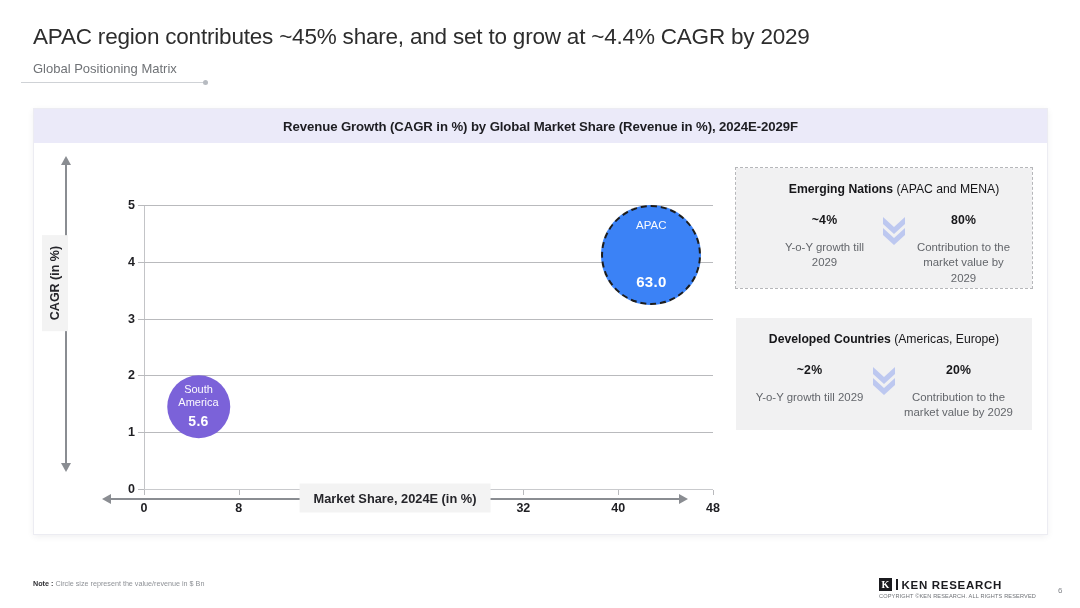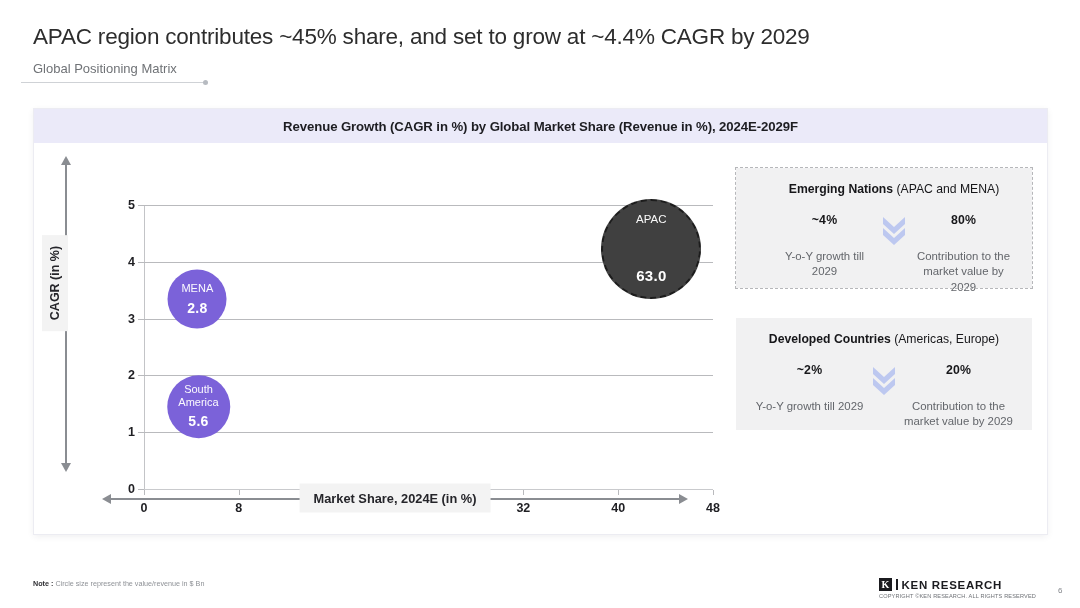--- a/index.html
+++ b/index.html
@@ -147,21 +147,21 @@
     text-align: center; font-size: 12.2px; color: #17171a; margin-bottom: 17px;
   }
   .card-title .bold { font-weight: 700; }
   .card-title .reg  { font-weight: 400; }
   .card-body { display: flex; align-items: flex-start; }
   .card-col { flex: 1; text-align: center; }
   .stat-num {
     font-size: 12.3px; font-weight: 700; color: #18181b; letter-spacing: .2px;
   }
   .stat-cap {
-    margin-top: 22px; font-size: 11.4px; font-weight: 400; color: #63666b; line-height: 1.35;
+    margin-top: 13px; font-size: 11.4px; font-weight: 400; color: #63666b; line-height: 1.35;
   }
   .chev { width: 34px; display: flex; flex-direction: column; align-items: center; padding-top: 2px; }
   .chev svg { display: block; }
 
   
   .footer-note { position: absolute; left: 33px; top: 578px; }
   .fline { font-size: 7.2px; color: #8e9196; line-height: 1.65; white-space: nowrap; }
   .fline b { color: #2f2f33; font-weight: 700; }
 
   .brand { position: absolute; left: 879px; top: 578px; }
@@ -226,29 +226,25 @@
           <div class="xtick-mark" style="left: 189.667px;"></div>
           <div class="xtick-lab" style="left: 189.667px;">16</div>
           <div class="xtick-mark" style="left: 284.5px;"></div>
           <div class="xtick-lab" style="left: 284.5px;">24</div>
           <div class="xtick-mark" style="left: 379.333px;"></div>
           <div class="xtick-lab" style="left: 379.333px;">32</div>
           <div class="xtick-mark" style="left: 474.167px;"></div>
           <div class="xtick-lab" style="left: 474.167px;">40</div>
           <div class="xtick-mark" style="left: 569px;"></div>
           <div class="xtick-lab" style="left: 569px;">48</div>
-          <div class="bubble sm" style="height: 58.9626px; width: 58.9626px; left: 53.3438px; top: 93.72px; background: rgb(123, 98, 217);">
-            <div class="b-name">MENA</div>
-            <div class="b-val">2.8</div>
-          </div>
           <div class="bubble sm" style="height: 63.5034px; width: 63.5034px; left: 54.5292px; top: 201.64px; background: rgb(123, 98, 217);">
             <div class="b-name">South America</div>
             <div class="b-val">5.6</div>
           </div>
-          <div class="bubble highlight" style="height: 100px; width: 100px; left: 507.358px; top: 44px; background: #404040; gap: 36px;">
+          <div class="bubble highlight" style="height: 100px; width: 100px; left: 507.358px; top: 50px; background: #3b82f6; gap: 36px;">
             <div class="b-name">APAC</div>
             <div class="b-val">63.0</div>
           </div>
         </div>
     </div>
 
   </div>
 
   <div class="yarrow"></div>
   <div class="yaxis-title">CAGR (in %)</div>

